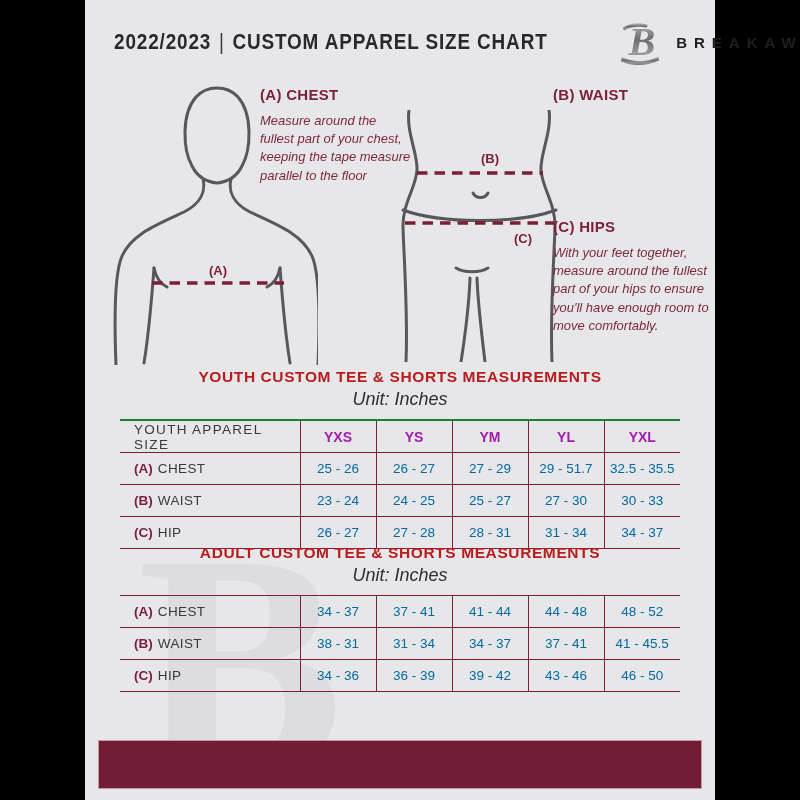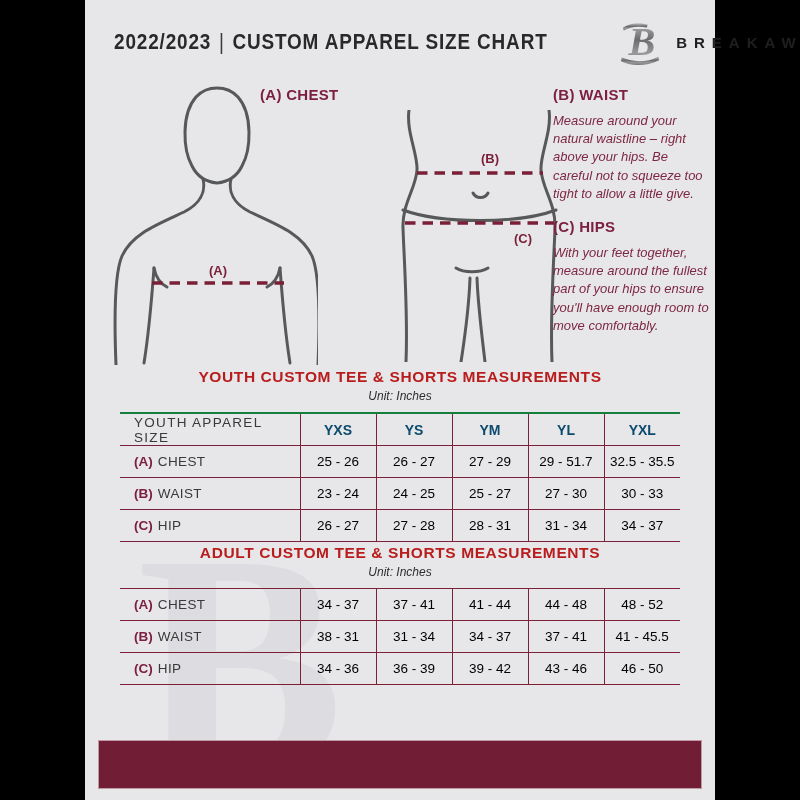--- a/index.html
+++ b/index.html
@@ -30,29 +30,29 @@
   .instr-a{left:175px;top:86px;width:152px;}
   .instr-b{left:468px;top:86px;width:154px;}
   .instr-c{left:468px;top:218px;width:160px;}
 
   
   .tbl-section{position:absolute;left:35px;width:560px;z-index:1;}
   .sec-youth{top:368px;}
   .sec-adult{top:544px;}
   .tbl-section h2{margin:0;font-size:15.5px;font-weight:700;letter-spacing:.6px;
     color:#b91c1c;text-align:center;}
-  .unit{text-align:center;font-style:italic;font-size:12px;color:#2e2e30;margin-top:3px;}
+  .unit{text-align:center;font-style:italic;font-size:18px;color:#2e2e30;margin-top:3px;}
   table{border-collapse:collapse;width:560px;table-layout:fixed;margin-top:9px;}
   col.c-label{width:180px;}
   col.c-size{width:76px;}
   td{height:31px;padding:0;border-top:1.5px solid #7b2038;border-bottom:1.5px solid #7b2038;
-    text-align:center;font-size:13.5px;color:#000000;background:transparent;}
+    text-align:center;font-size:13.5px;color:#0369a1;background:transparent;}
   td + td{border-left:1.2px solid #7b2038;}
   tr.head td{border-top:2px solid #15803d;}
-  td.szhead{font-weight:700;font-size:14px;color:#0c4a6e;}
+  td.szhead{font-weight:700;font-size:14px;color:#a21caf;}
   td.lbl{text-align:left;padding-left:14px;color:#39393b;}
   td.colname{letter-spacing:1.3px;font-size:13.5px;}
   .pfx{font-weight:700;color:#7d2040;}
   td.lbl .rowname{margin-left:5px;letter-spacing:.4px;}
 
   
   .footer-bar{position:absolute;left:13px;top:740px;width:604px;height:49px;
     background:#721d36;border:1px solid rgba(255,255,255,.55);box-sizing:border-box;z-index:3;}
 </style>
 </head>
@@ -108,24 +108,24 @@
         <path d="M84 168 C85 196 89 226 92 252"></path>
       </g>
       <path d="M24 63 L150 63" stroke="#7b1f38" stroke-width="3.4" stroke-dasharray="10.5 7" fill="none"></path>
       <path d="M12 113 L161 113" stroke="#7b1f38" stroke-width="3.4" stroke-dasharray="10.5 7" fill="none"></path>
       <text x="97" y="53" text-anchor="middle" font-size="13" font-weight="bold" fill="#7b1f38" font-family="Liberation Sans, sans-serif">(B)</text>
       <text x="130" y="133" text-anchor="middle" font-size="13" font-weight="bold" fill="#7b1f38" font-family="Liberation Sans, sans-serif">(C)</text>
     </svg>
 
     <div class="instr instr-a">
       <h3>(A) CHEST</h3>
+      <p>Measure around the fullest part of your chest, keeping the tape measure parallel to the floor</p>
     </div>
     <div class="instr instr-b">
       <h3>(B) WAIST</h3>
-      <p>Measure around your natural waistline – right above your hips. Be careful not to squeeze too tight to allow a little give.</p>
     </div>
     <div class="instr instr-c">
       <h3>(C) HIPS</h3>
       <p>With your feet together, measure around the fullest part of your hips to ensure you'll have enough room to move comfortably.</p>
     </div>
 
     <div class="tbl-section sec-youth">
       <h2>YOUTH CUSTOM TEE &amp; SHORTS MEASUREMENTS</h2>
       <div class="unit">Unit: Inches</div>
       <table>

